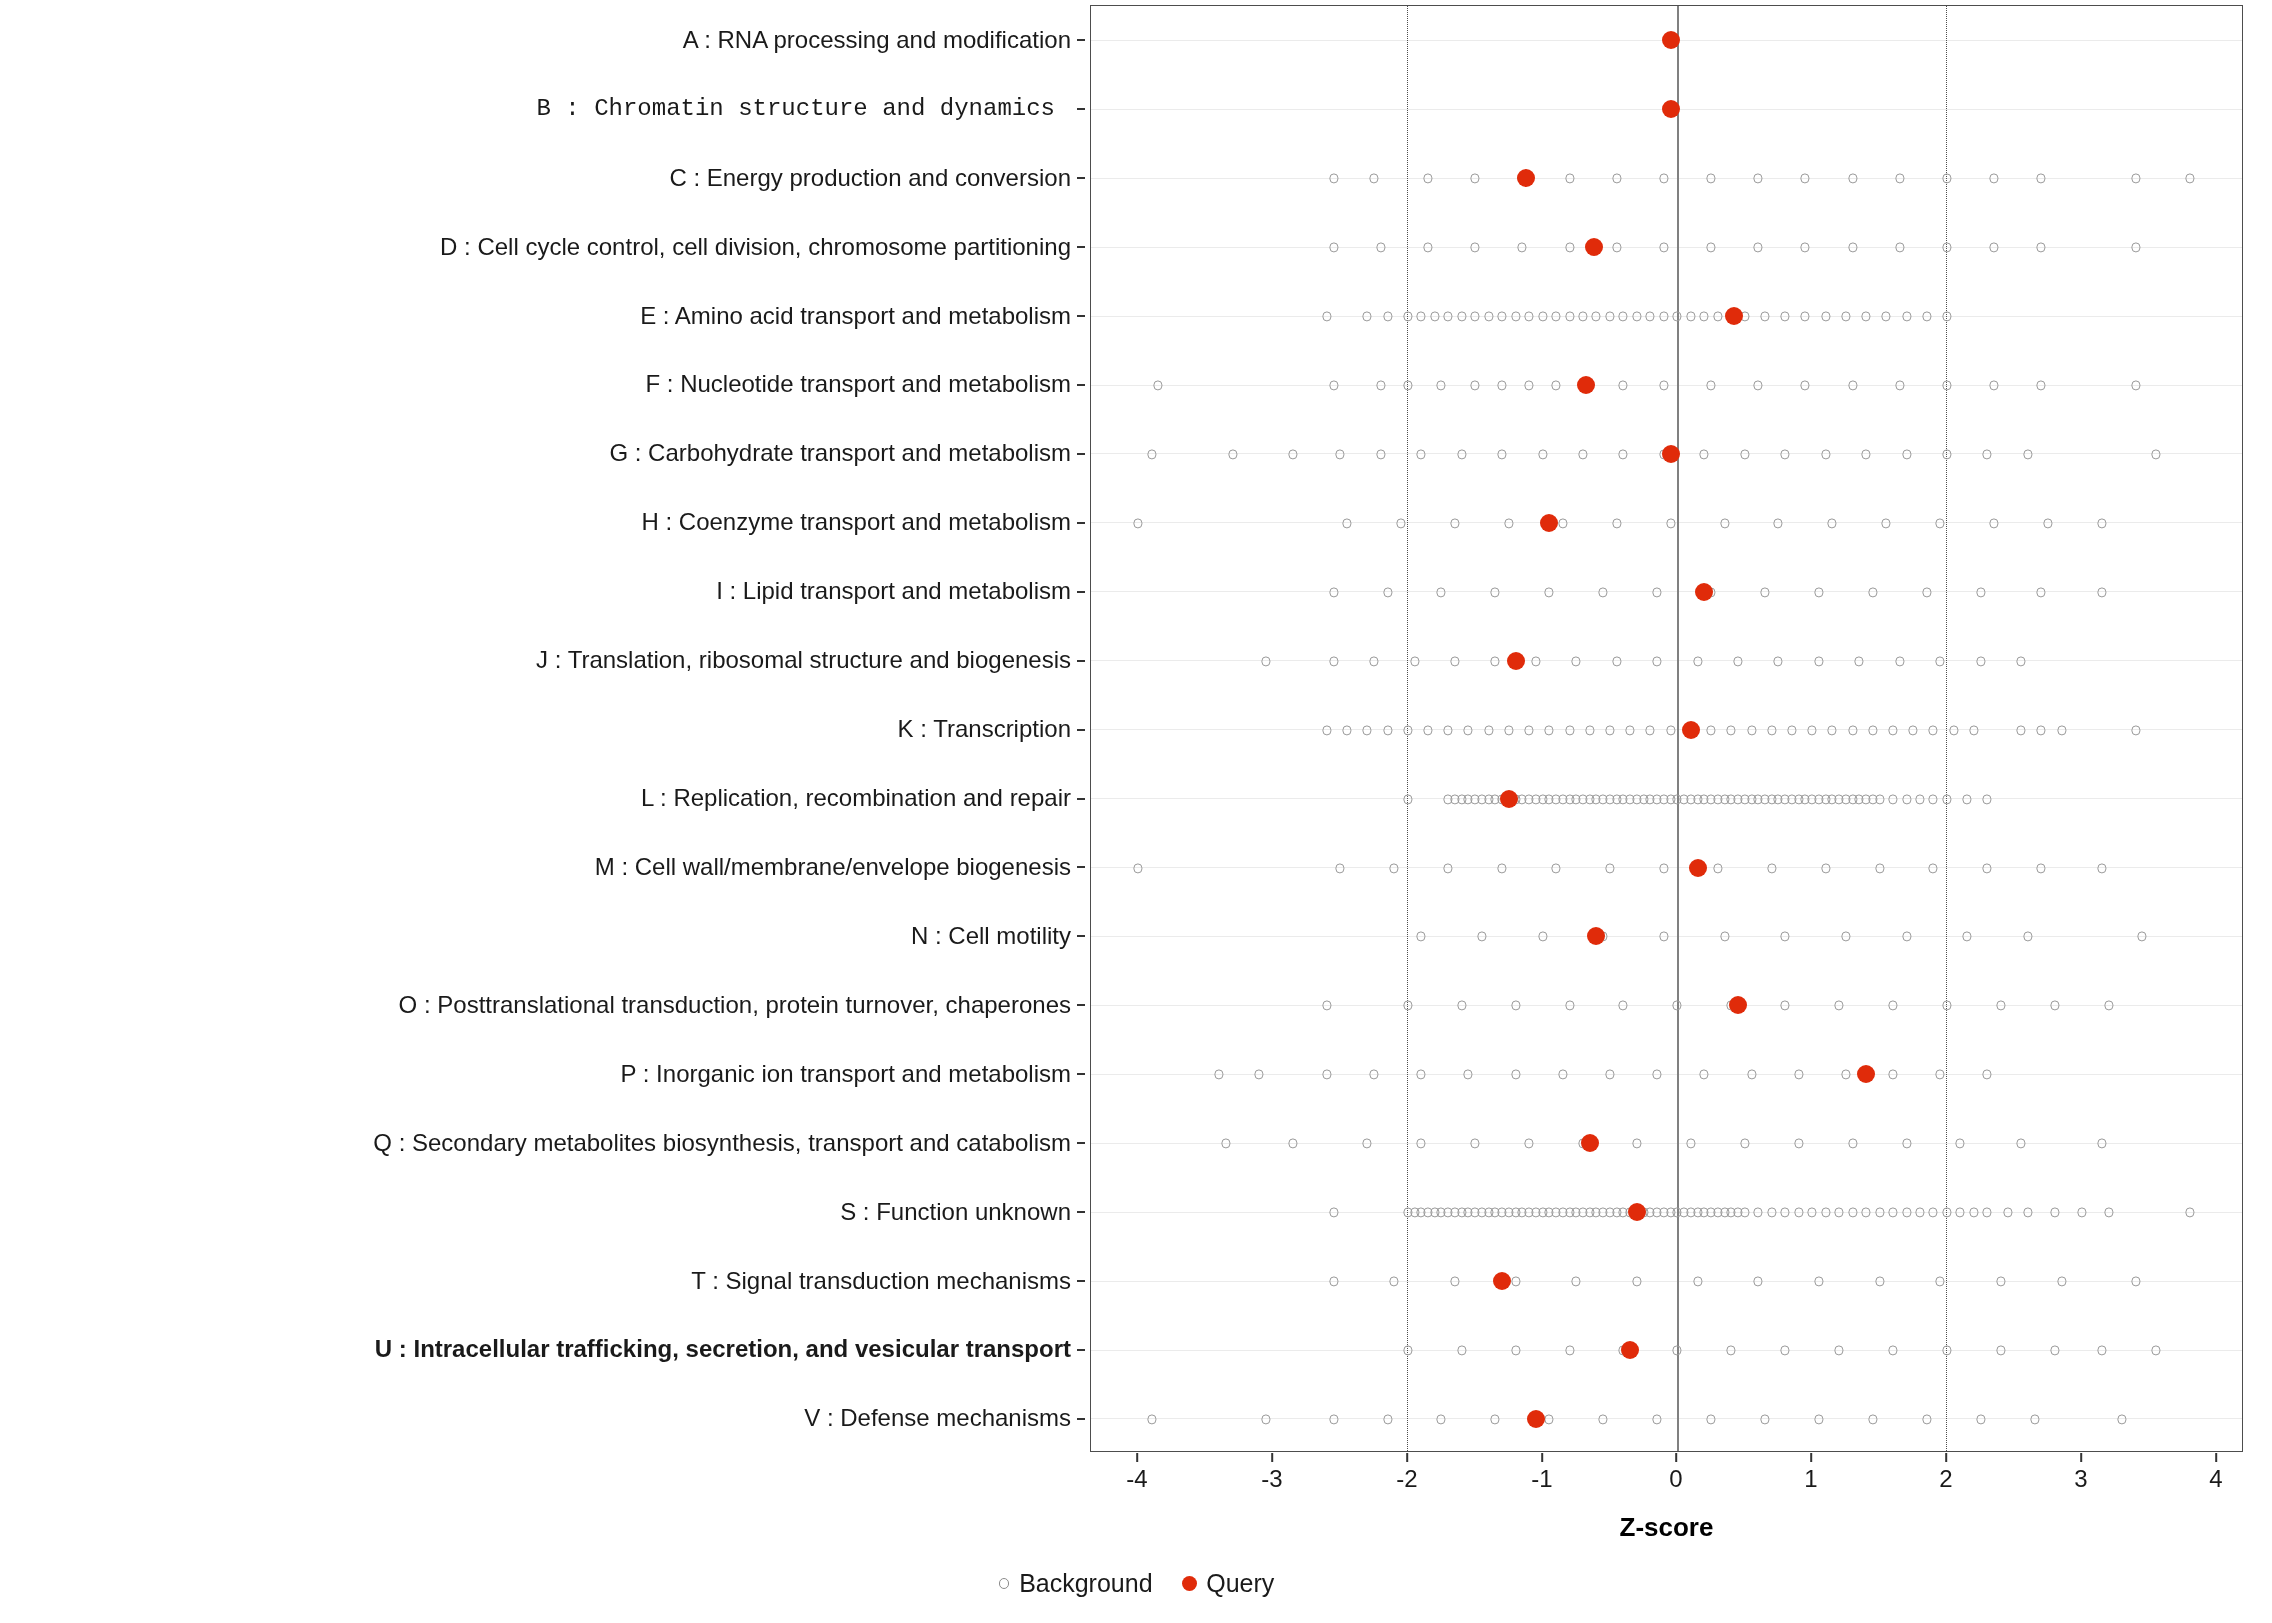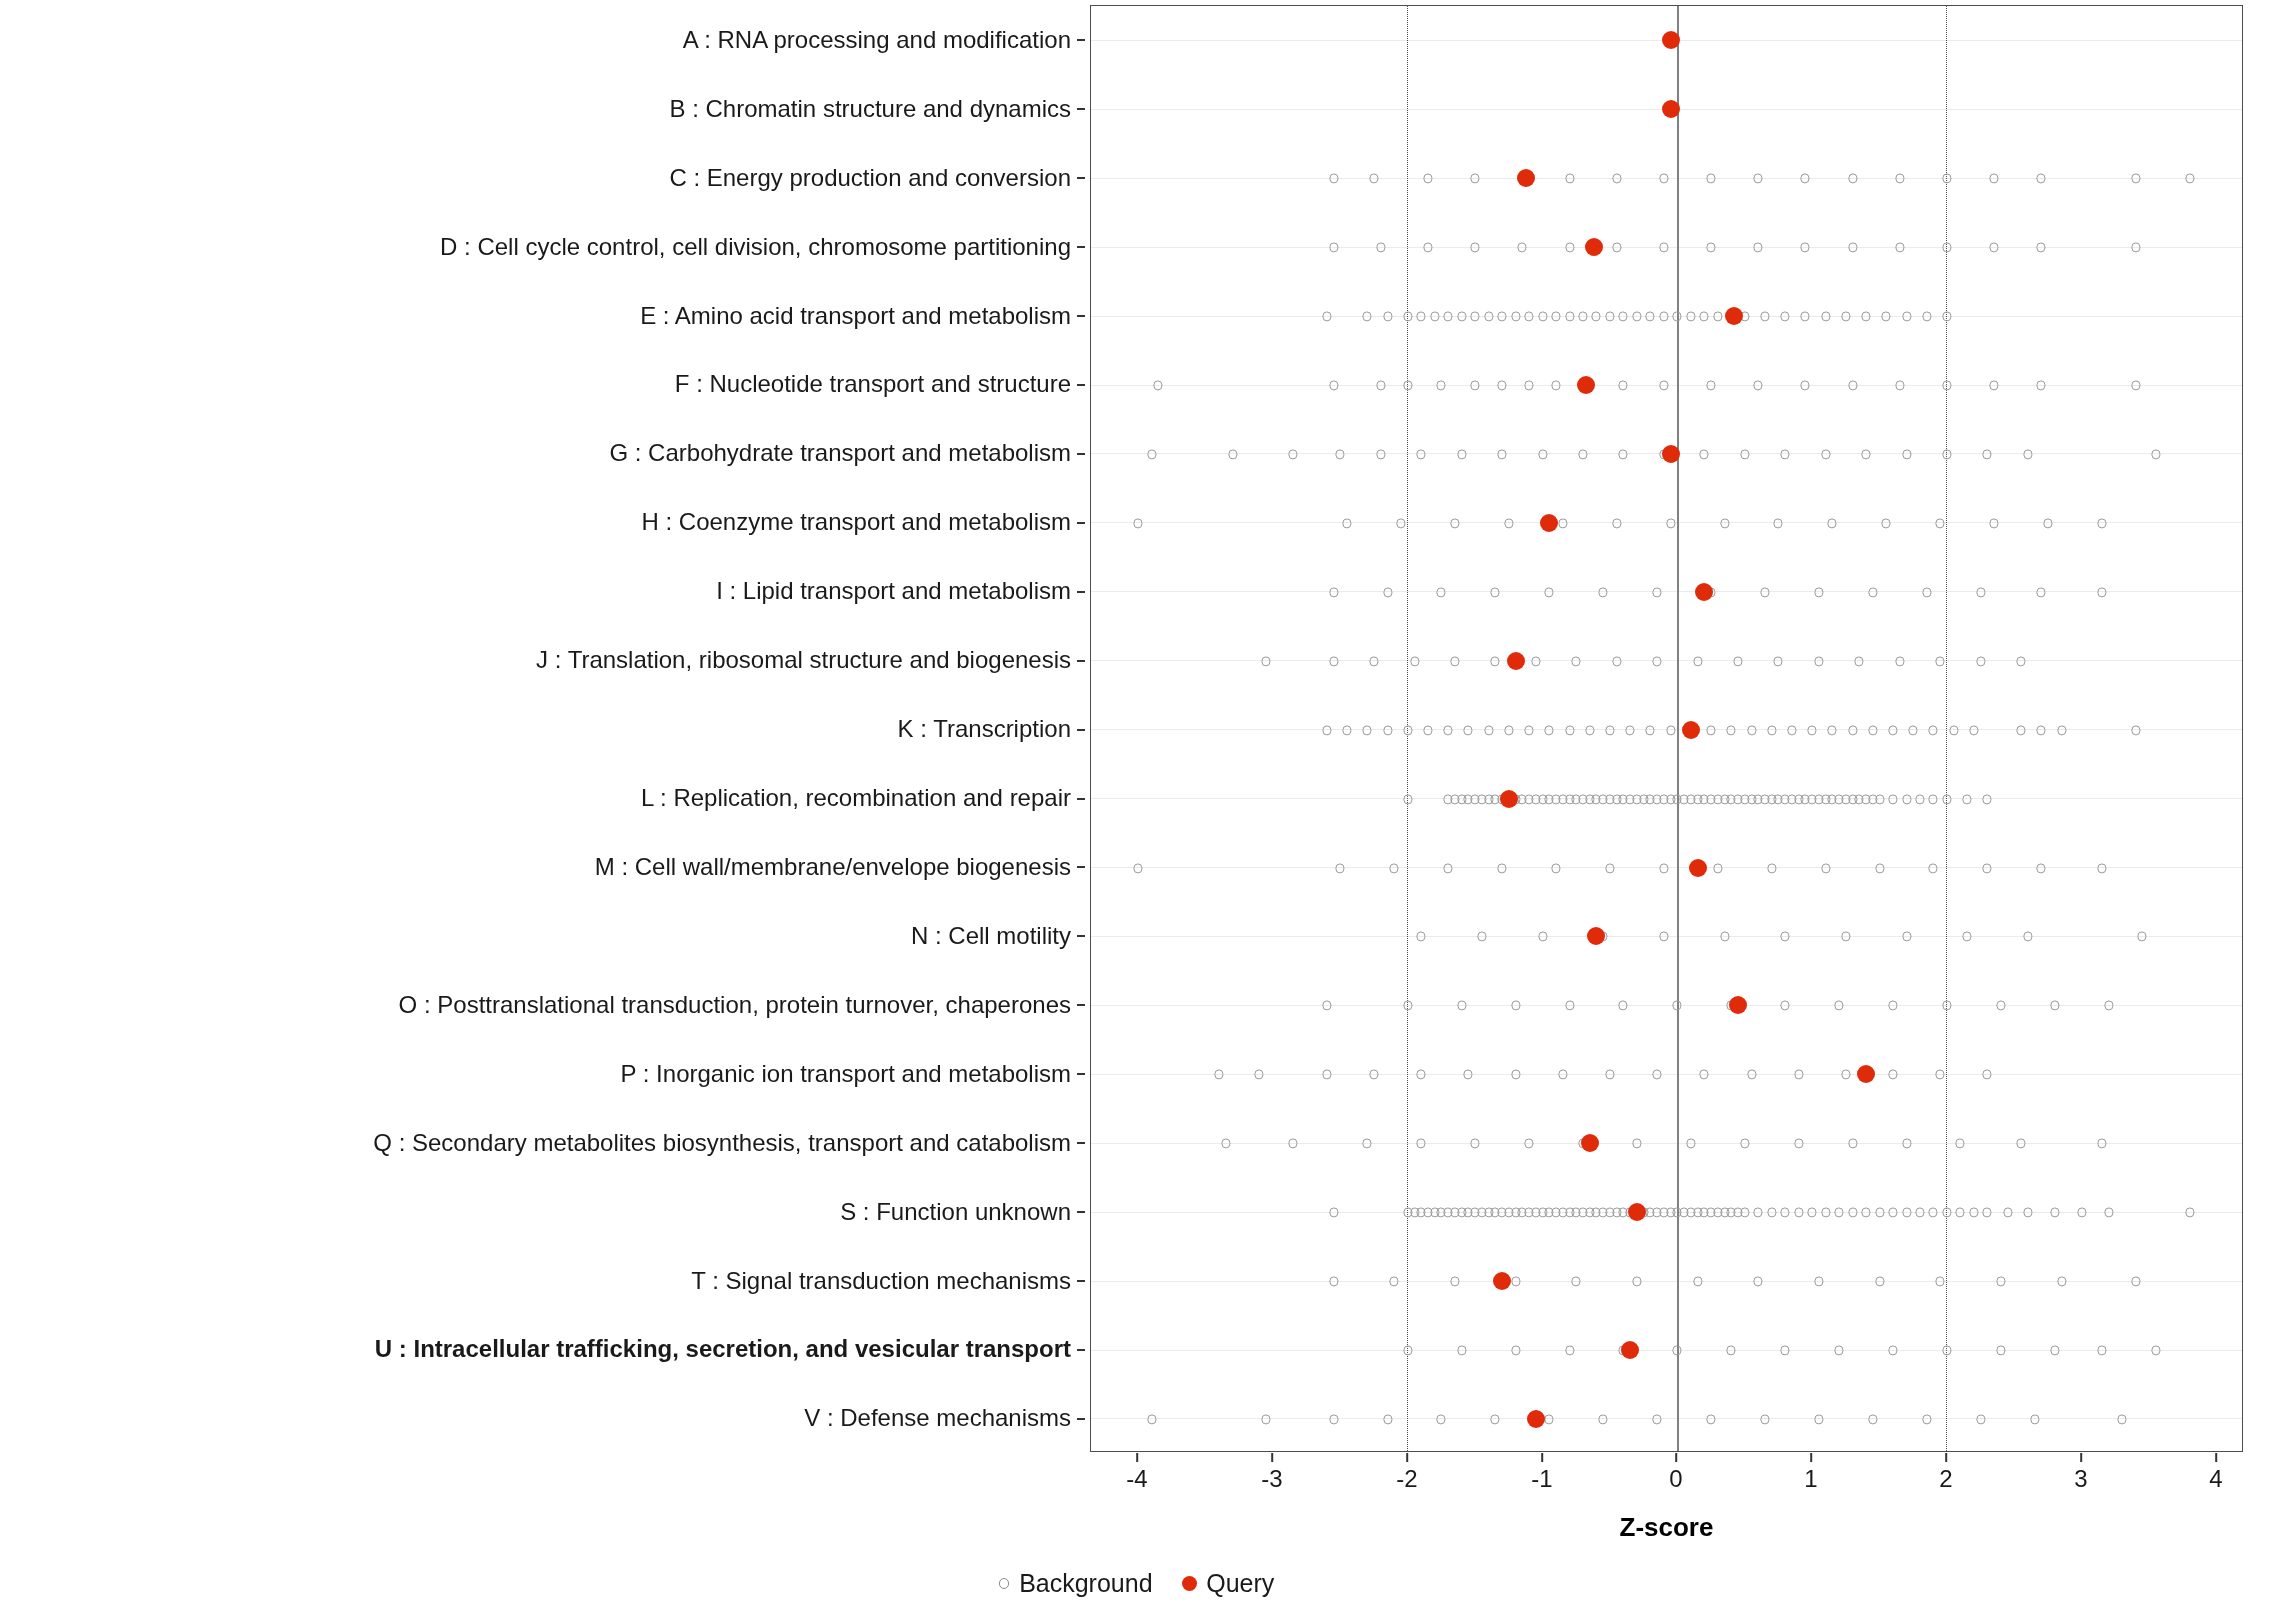--- a/index.html
+++ b/index.html
@@ -160,29 +160,29 @@
   }
 </style>
 </head>
 <body>
 
 <div id="root">
 
   <div id="labels">
       <div class="cat-label" style="top: 40px; right: 14px;">A : RNA processing and modification</div>
       <div class="tick-mark" style="top: 39px; right: 0px;"></div>
-      <div class="cat-label" style="top: 109px; right: 14px;">B : Chromatin structure and dynamics</div>
+      <div class="cat-label" style="top: 109px; right: 30px; font-family: Liberation Mono, monospace;">B : Chromatin structure and dynamics</div>
       <div class="tick-mark" style="top: 108px; right: 0px;"></div>
       <div class="cat-label" style="top: 178px; right: 14px;">C : Energy production and conversion</div>
       <div class="tick-mark" style="top: 177px; right: 0px;"></div>
       <div class="cat-label" style="top: 247px; right: 14px; margin-left: 24px;">D : Cell cycle control, cell division, chromosome partitioning</div>
       <div class="tick-mark" style="top: 246px; right: 0px;"></div>
       <div class="cat-label" style="top: 316px; right: 14px;">E : Amino acid transport and metabolism</div>
       <div class="tick-mark" style="top: 315px; right: 0px;"></div>
-      <div class="cat-label" style="top: 384px; right: 14px;">F : Nucleotide transport and structure</div>
+      <div class="cat-label" style="top: 384px; right: 14px;">F : Nucleotide transport and metabolism</div>
       <div class="tick-mark" style="top: 384px; right: 0px;"></div>
       <div class="cat-label" style="top: 453px; right: 14px;">G : Carbohydrate transport and metabolism</div>
       <div class="tick-mark" style="top: 453px; right: 0px;"></div>
       <div class="cat-label" style="top: 522px; right: 14px;">H : Coenzyme transport and metabolism</div>
       <div class="tick-mark" style="top: 522px; right: 0px;"></div>
       <div class="cat-label" style="top: 591px; right: 14px;">I : Lipid transport and metabolism</div>
       <div class="tick-mark" style="top: 591px; right: 0px;"></div>
       <div class="cat-label" style="top: 660px; right: 14px;">J : Translation, ribosomal structure and biogenesis</div>
       <div class="tick-mark" style="top: 660px; right: 0px;"></div>
       <div class="cat-label" style="top: 729px; right: 14px;">K : Transcription</div>

